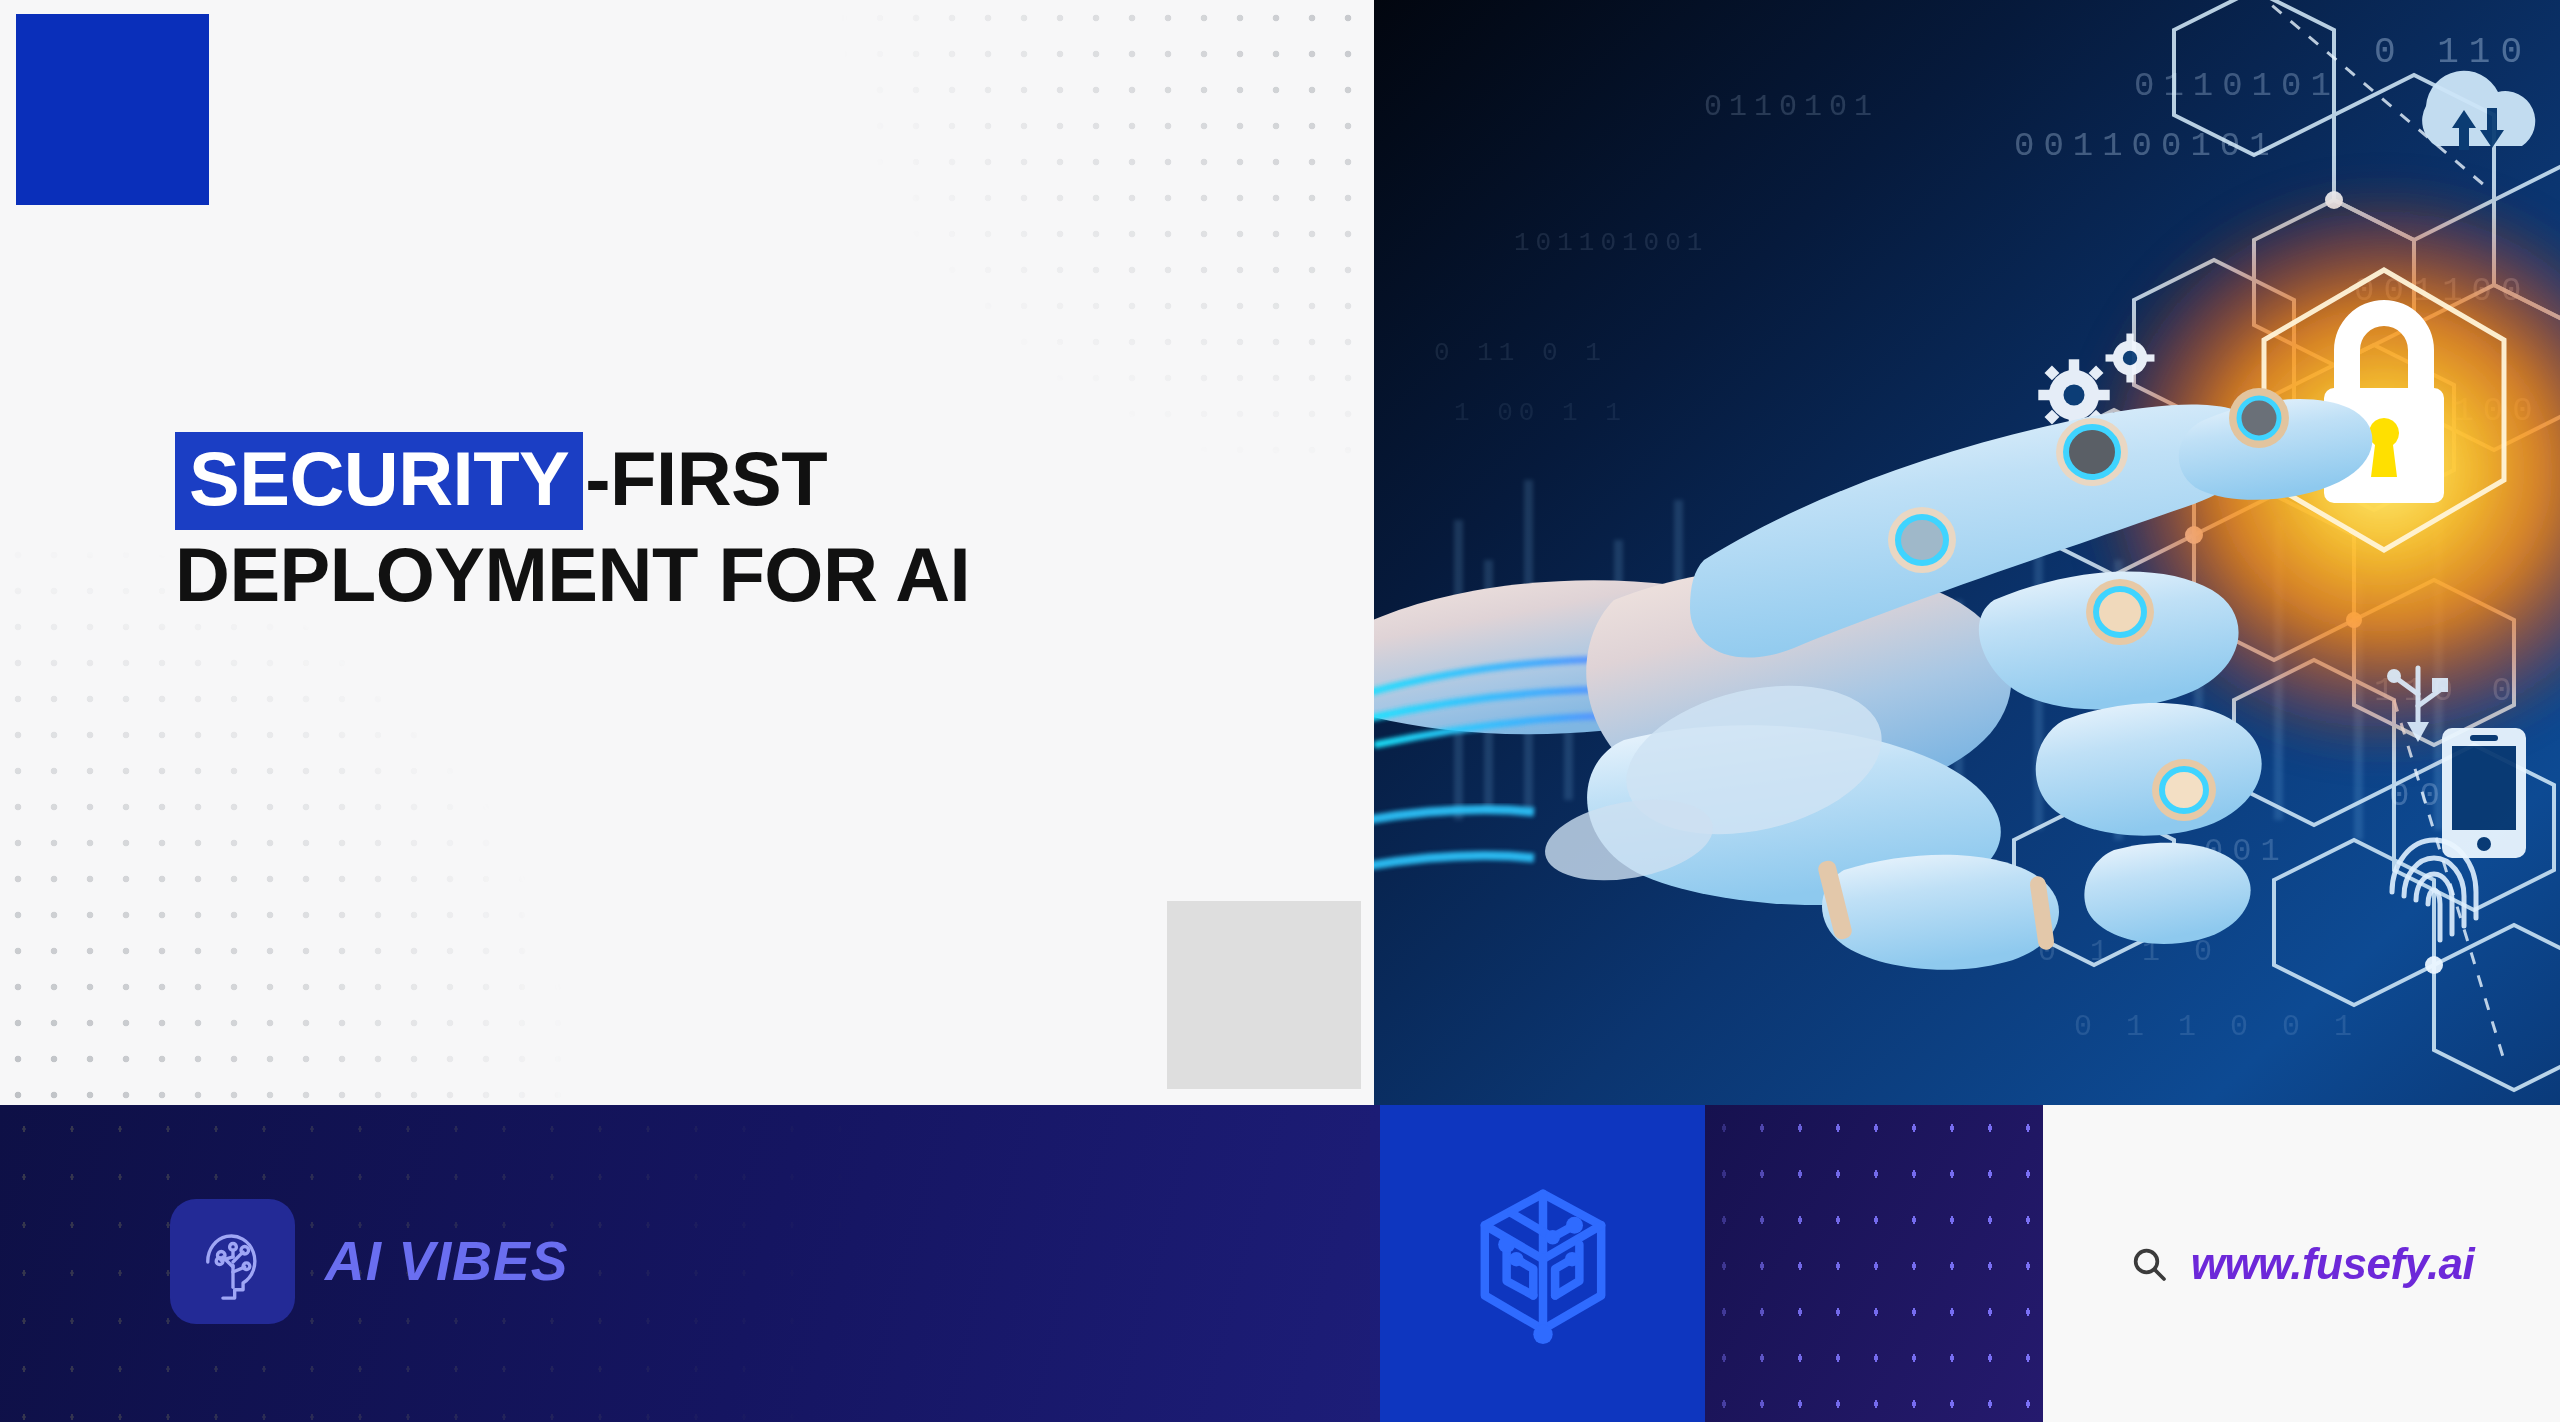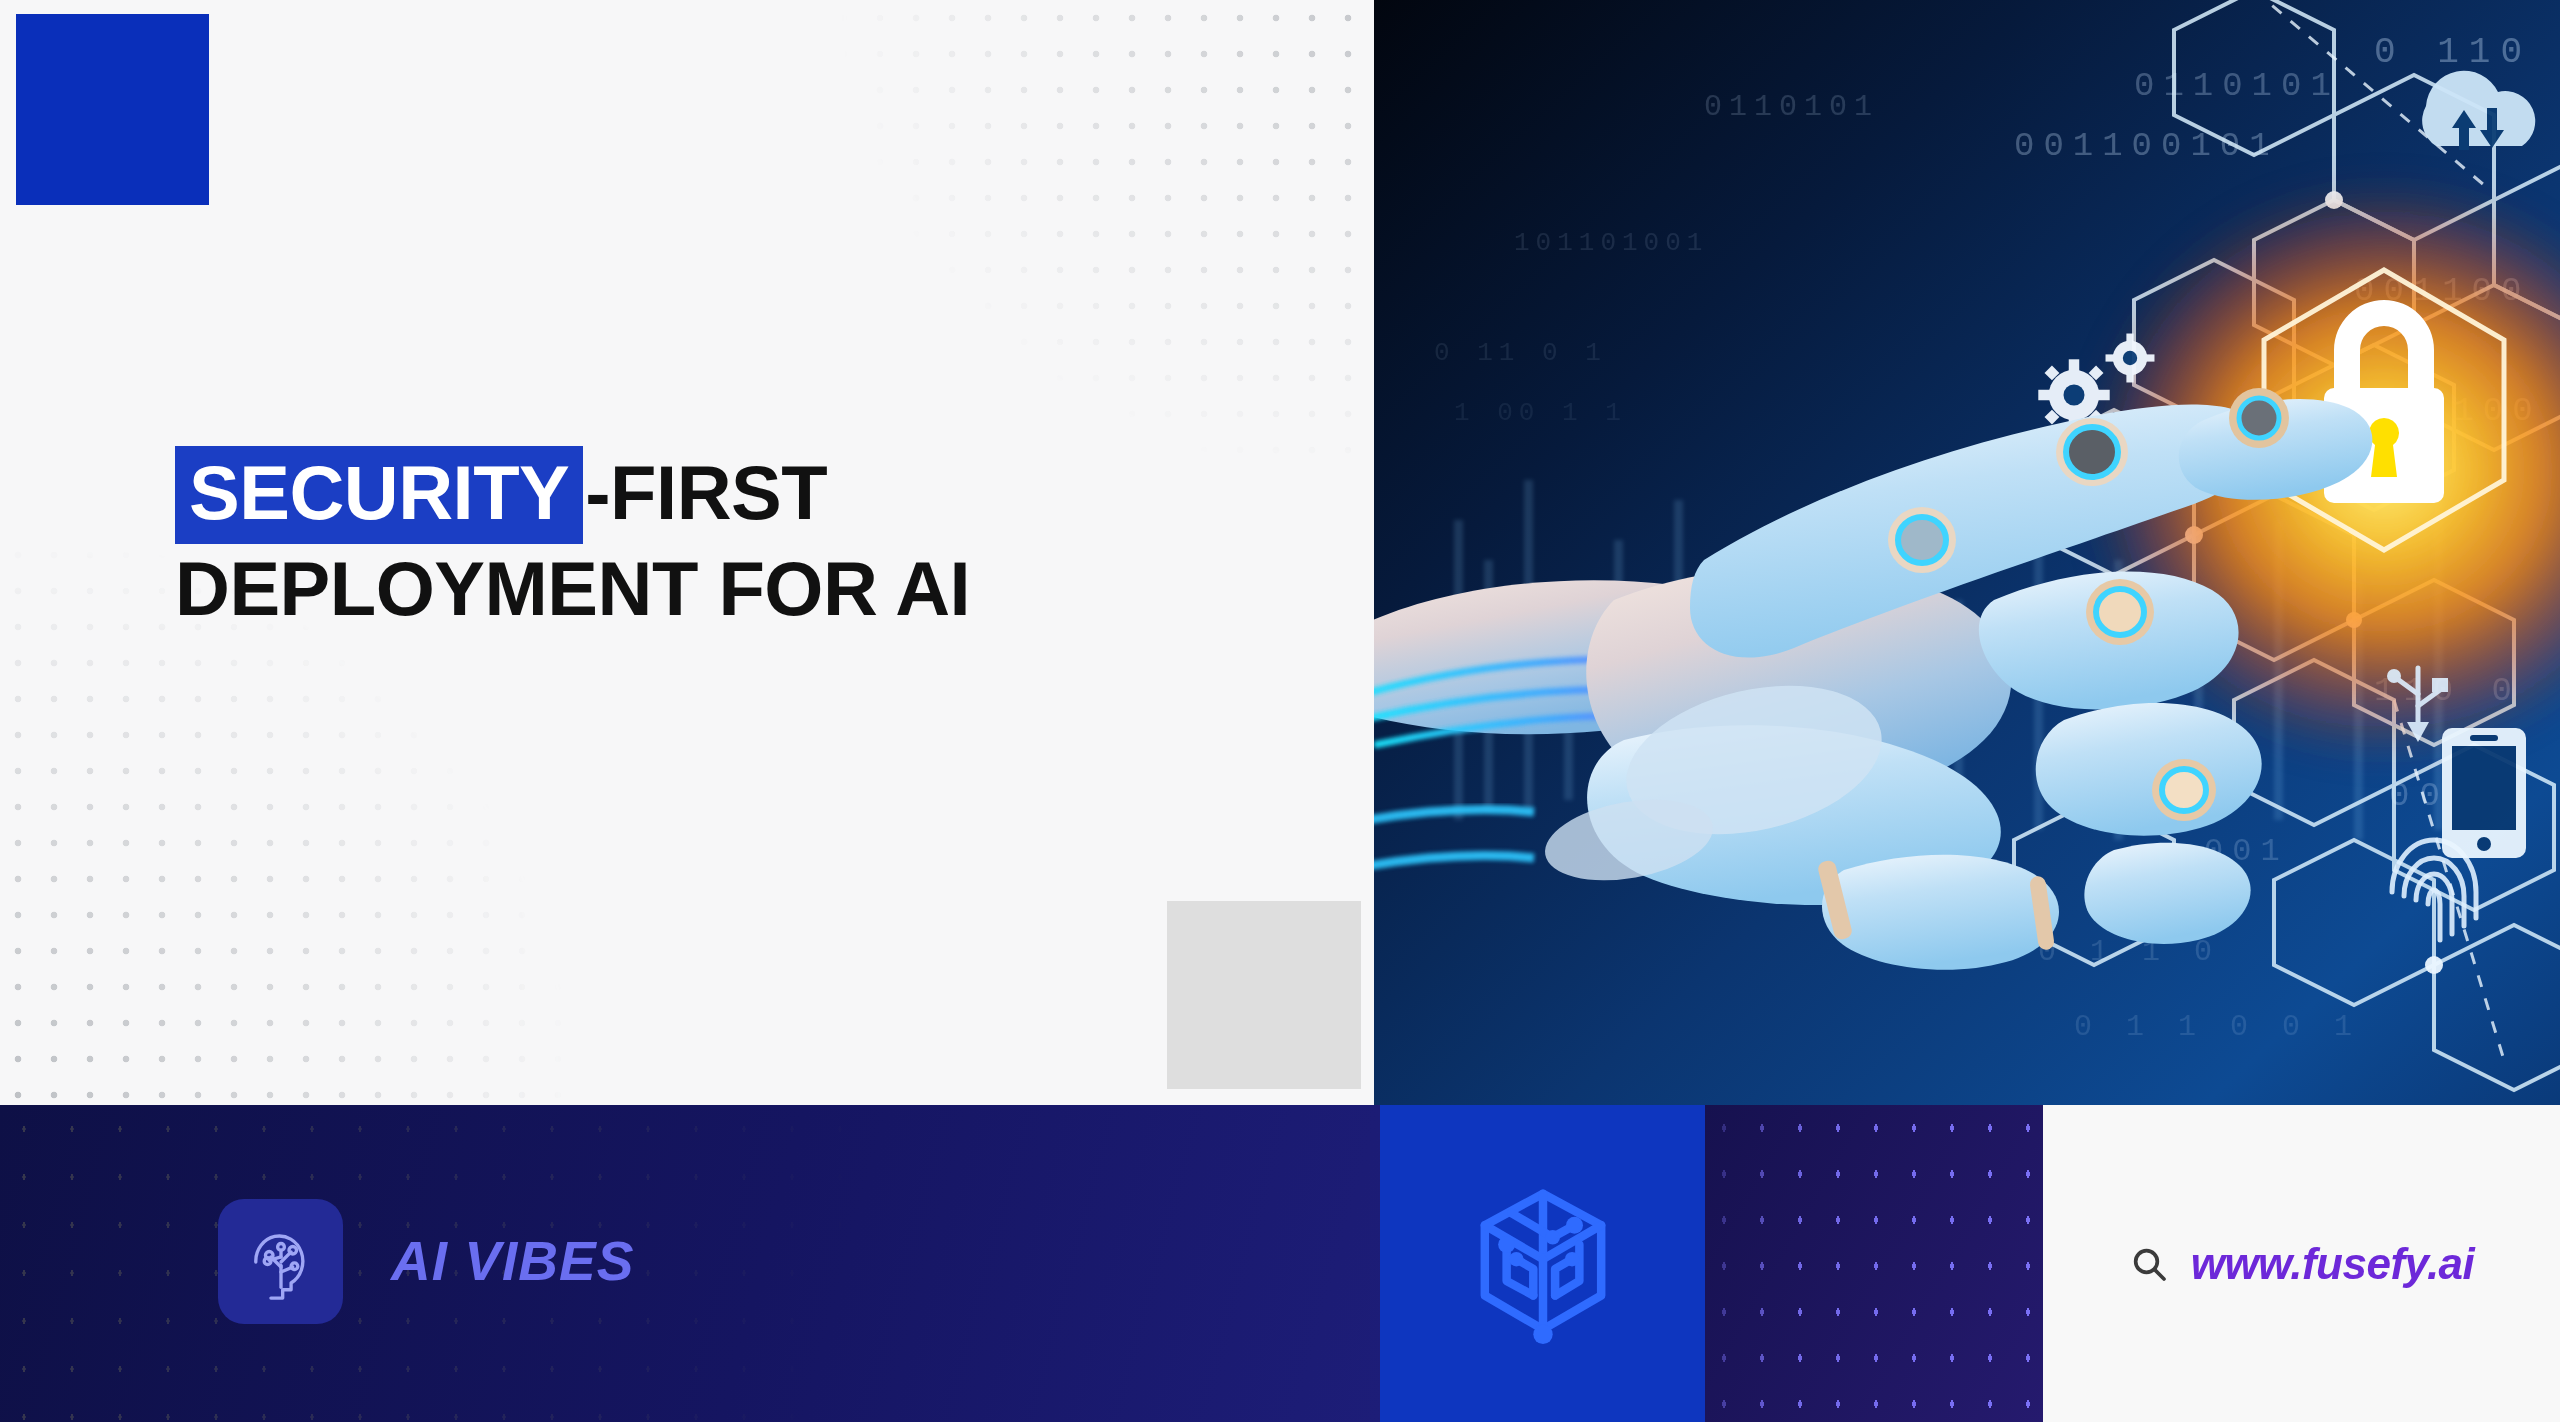--- a/index.html
+++ b/index.html
@@ -37,21 +37,21 @@
   .brand-square{
     position:absolute;left:16px;top:14px;width:193px;height:191px;
     background:#0a2fba;
   }
   .gray-square{
     position:absolute;left:1167px;top:901px;width:194px;height:188px;
     background:#dedede;
   }
 
   .headline{
-    position:absolute;left:175px;top:446px;width:1080px;
+    position:absolute;left:175px;top:432px;width:1080px;
     font-size:76px;font-weight:bold;line-height:1.18;
     letter-spacing:-0.5px;color:#111111;
   }
   .headline .line{display:block;white-space:nowrap;}
   .hl-mark{
     display:inline-block;background:#1b3ec4;color:#ffffff;
     padding:2px 14px 6px 14px;margin-right:2px;
   }
   .hl-rest{color:#111111;}
 
@@ -70,21 +70,21 @@
     overflow:hidden;
   }
   .bb-dark-dots{
     position:absolute;inset:0;
     background-image:radial-gradient(ellipse 3px 7px, rgba(160,160,90,.30) 50%, transparent 52%);
     background-size:48px 48px;
     -webkit-mask-image:linear-gradient(100deg, rgba(0,0,0,.95) 0%, rgba(0,0,0,.35) 42%, rgba(0,0,0,0) 62%);
     mask-image:linear-gradient(100deg, rgba(0,0,0,.95) 0%, rgba(0,0,0,.35) 42%, rgba(0,0,0,0) 62%);
   }
   .aivibes{
-    position:absolute;left:170px;top:94px;display:flex;align-items:center;gap:48px;margin-left:48px;
+    position:absolute;left:170px;top:94px;display:flex;align-items:center;gap:30px;
   }
   .aivibes-icon{
     width:125px;height:125px;border-radius:26px;background:#232a96;
     display:flex;align-items:center;justify-content:center;flex:0 0 auto;
   }
   .aivibes-text{
     font-size:55px;font-weight:bold;font-style:italic;color:#6a6ef0;
     letter-spacing:1px;line-height:1;
   }
 

